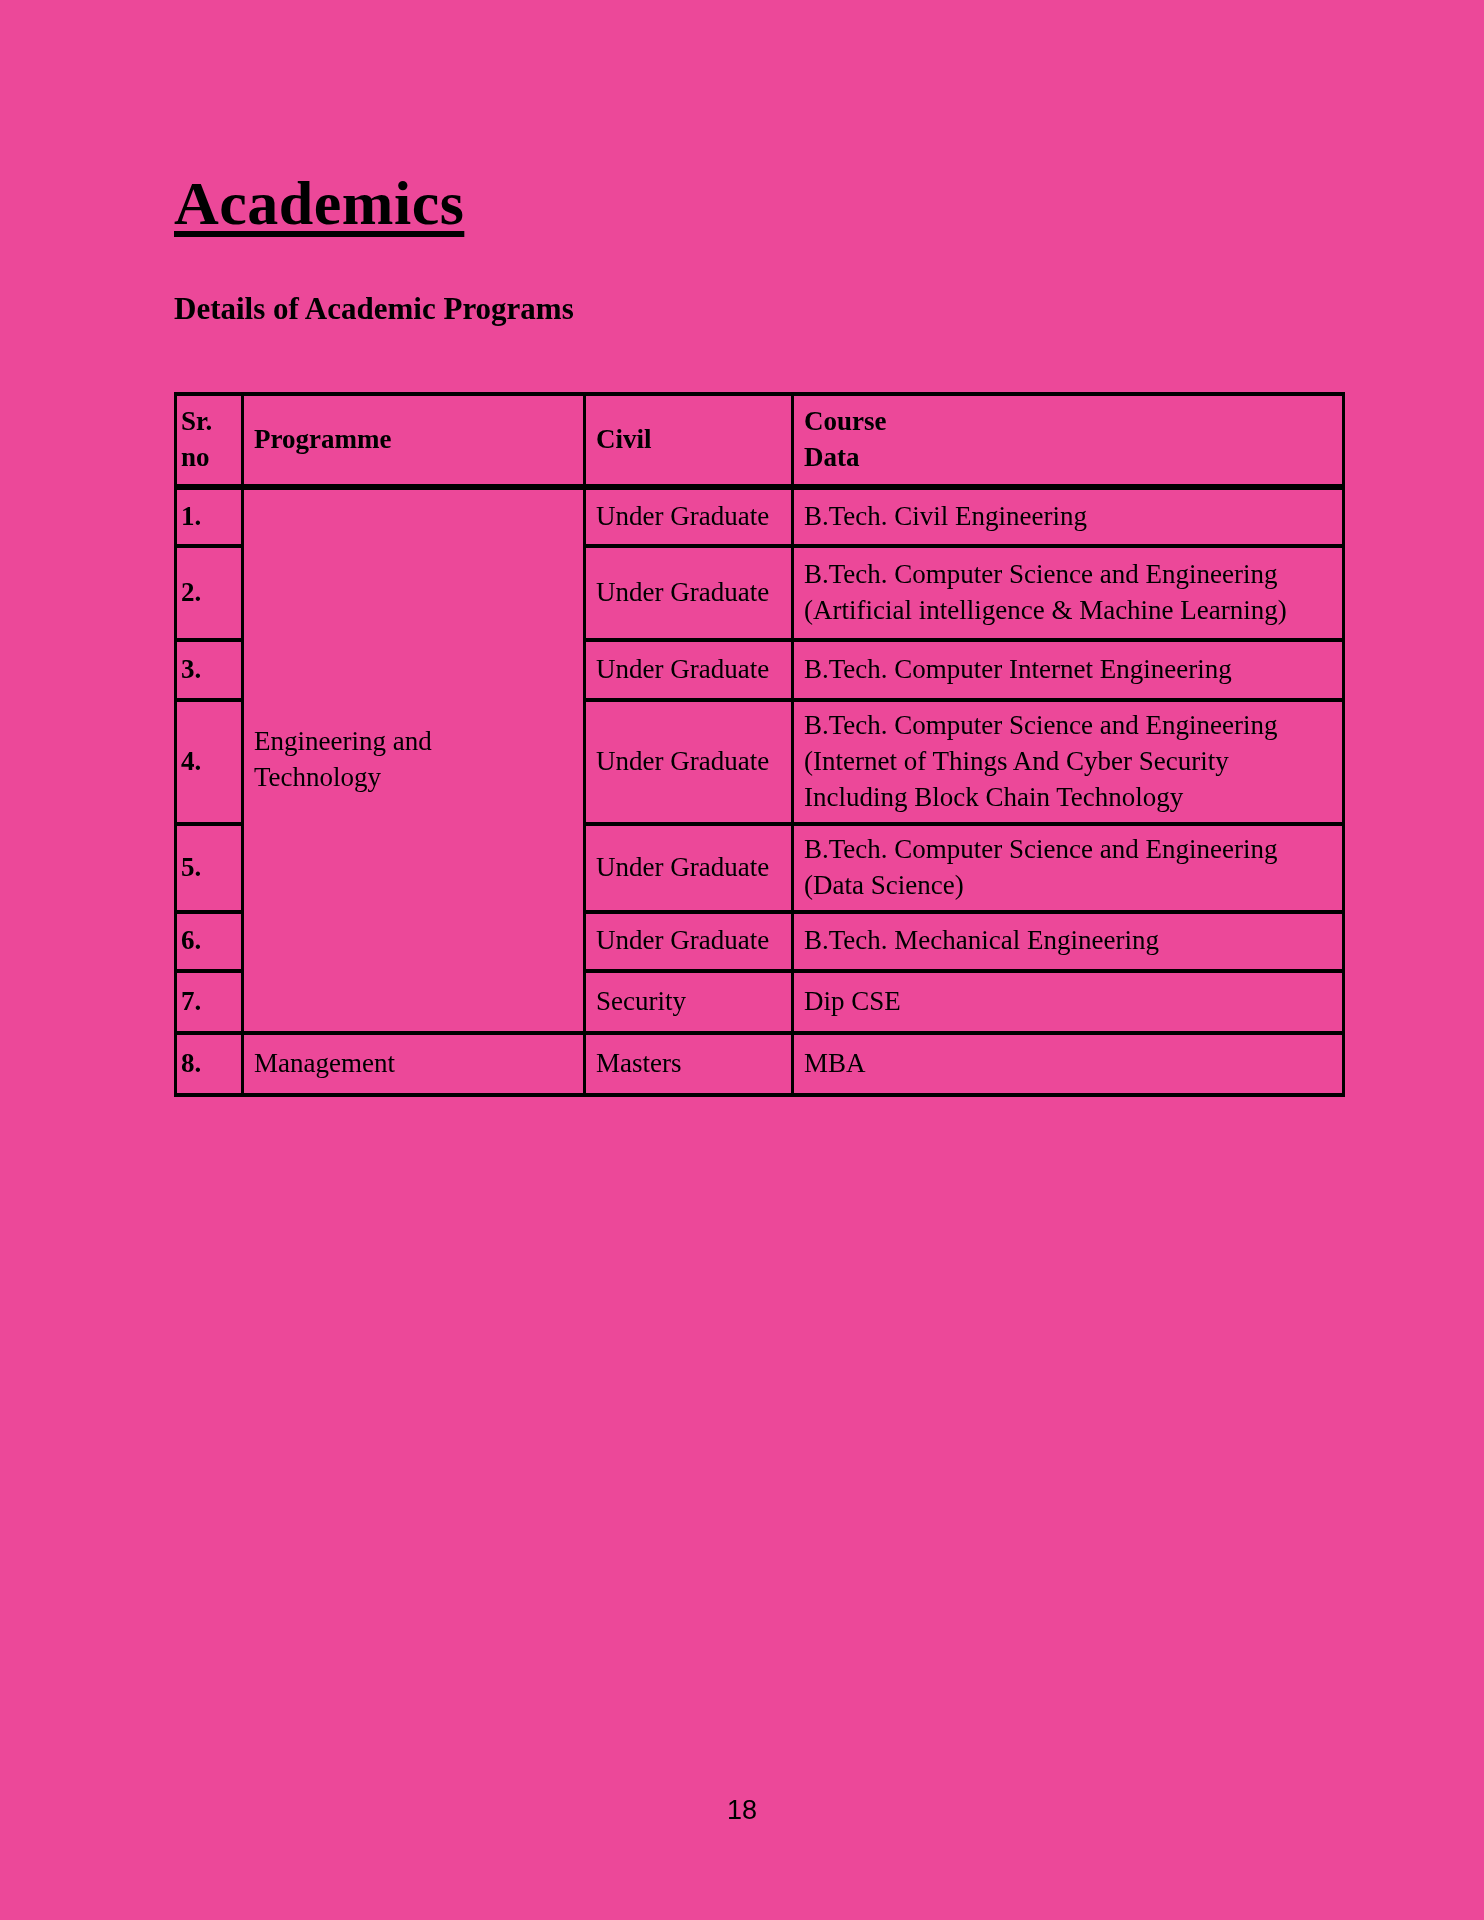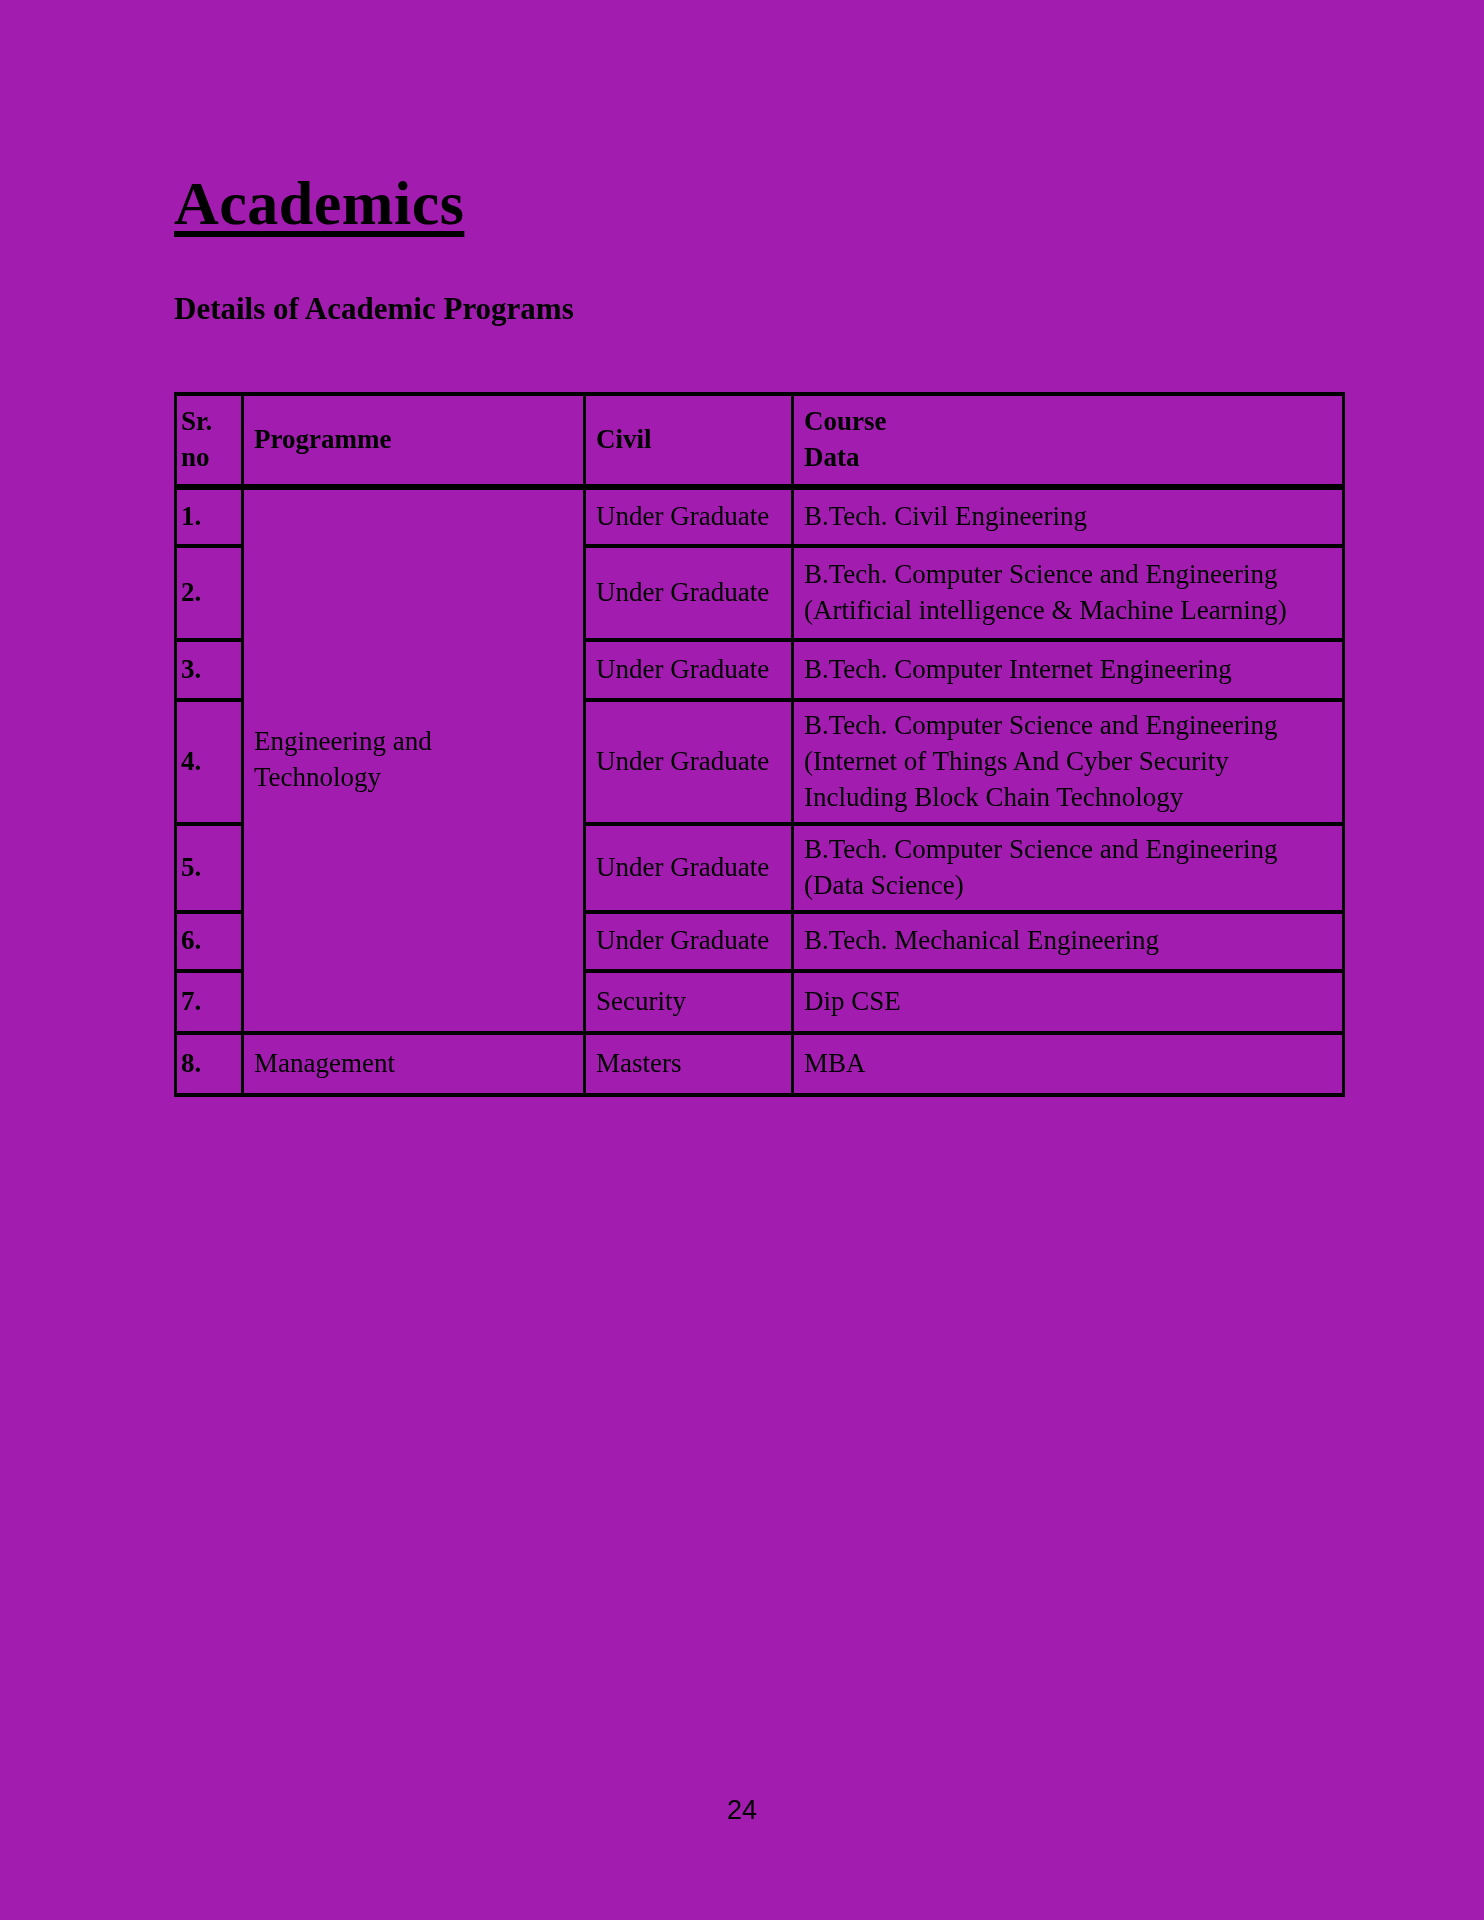--- a/index.html
+++ b/index.html
@@ -8,21 +8,21 @@
     width: 1484px;
     height: 1920px;
     font-family: "Liberation Serif", serif;
     color: #000000;
     position: relative;
   }
   .page {
     position: relative;
     width: 1484px;
     height: 1920px;
-    background: #a21caf;
+    background: #ec4899;
     overflow: hidden;
   }
   .doc-title {
     position: absolute;
     left: 174px;
     top: 172px;
     font-size: 62px;
     font-weight: bold;
     line-height: 1;
     text-decoration: underline;
@@ -154,15 +154,15 @@
 
       <tr style="height:62px">
         <td class="sr-cell">8.</td>
         <td>Management</td>
         <td>Masters</td>
         <td>MBA</td>
       </tr>
     </tbody>
   </table>
 
-  <div class="page-number">24</div>
+  <div class="page-number">18</div>
 
 </div>
 
 </body></html>

